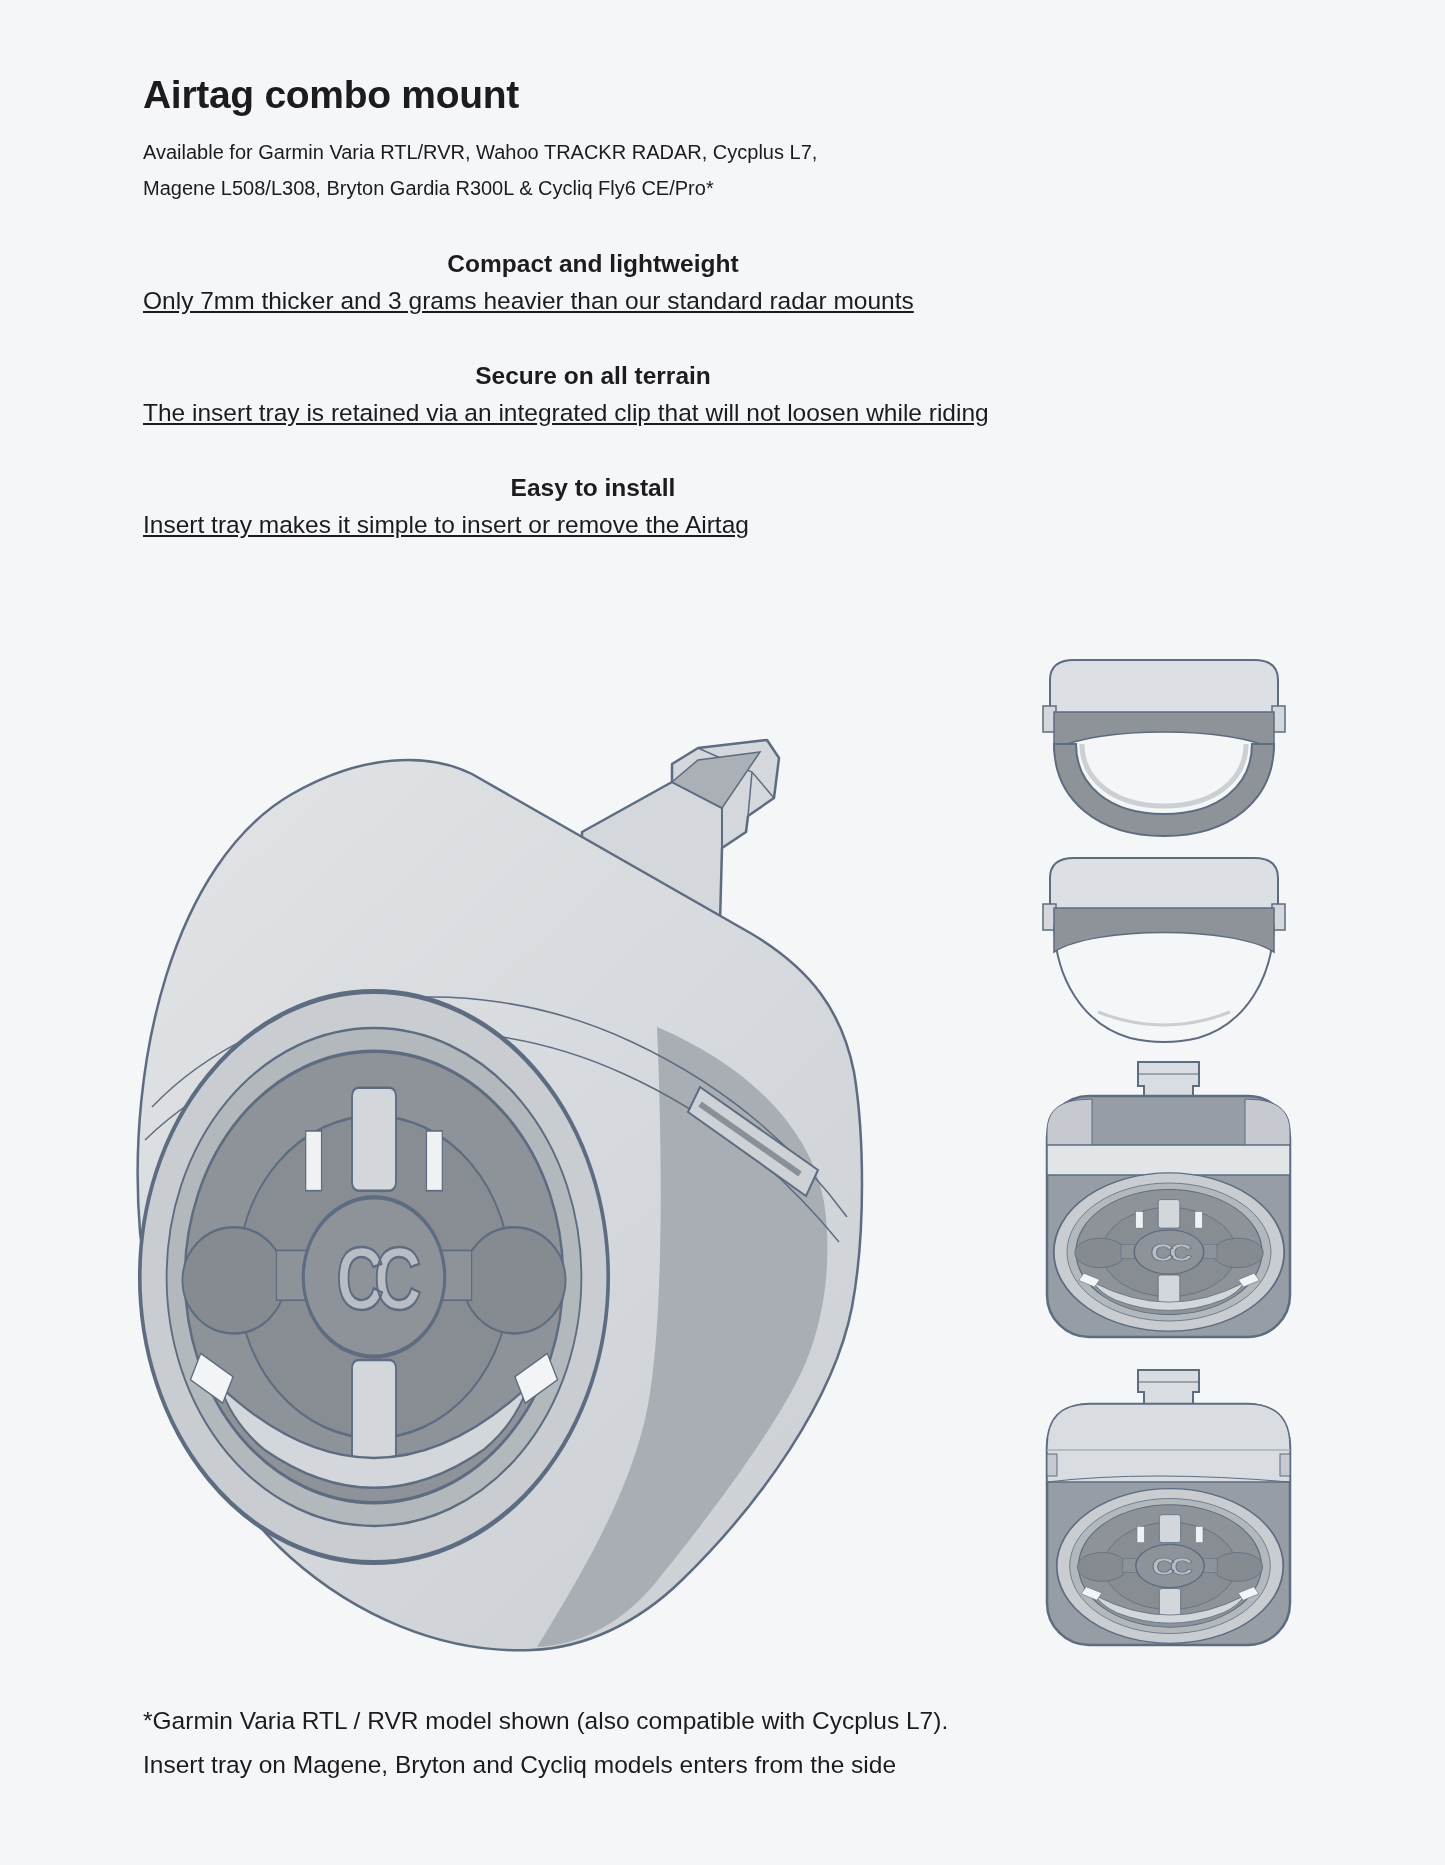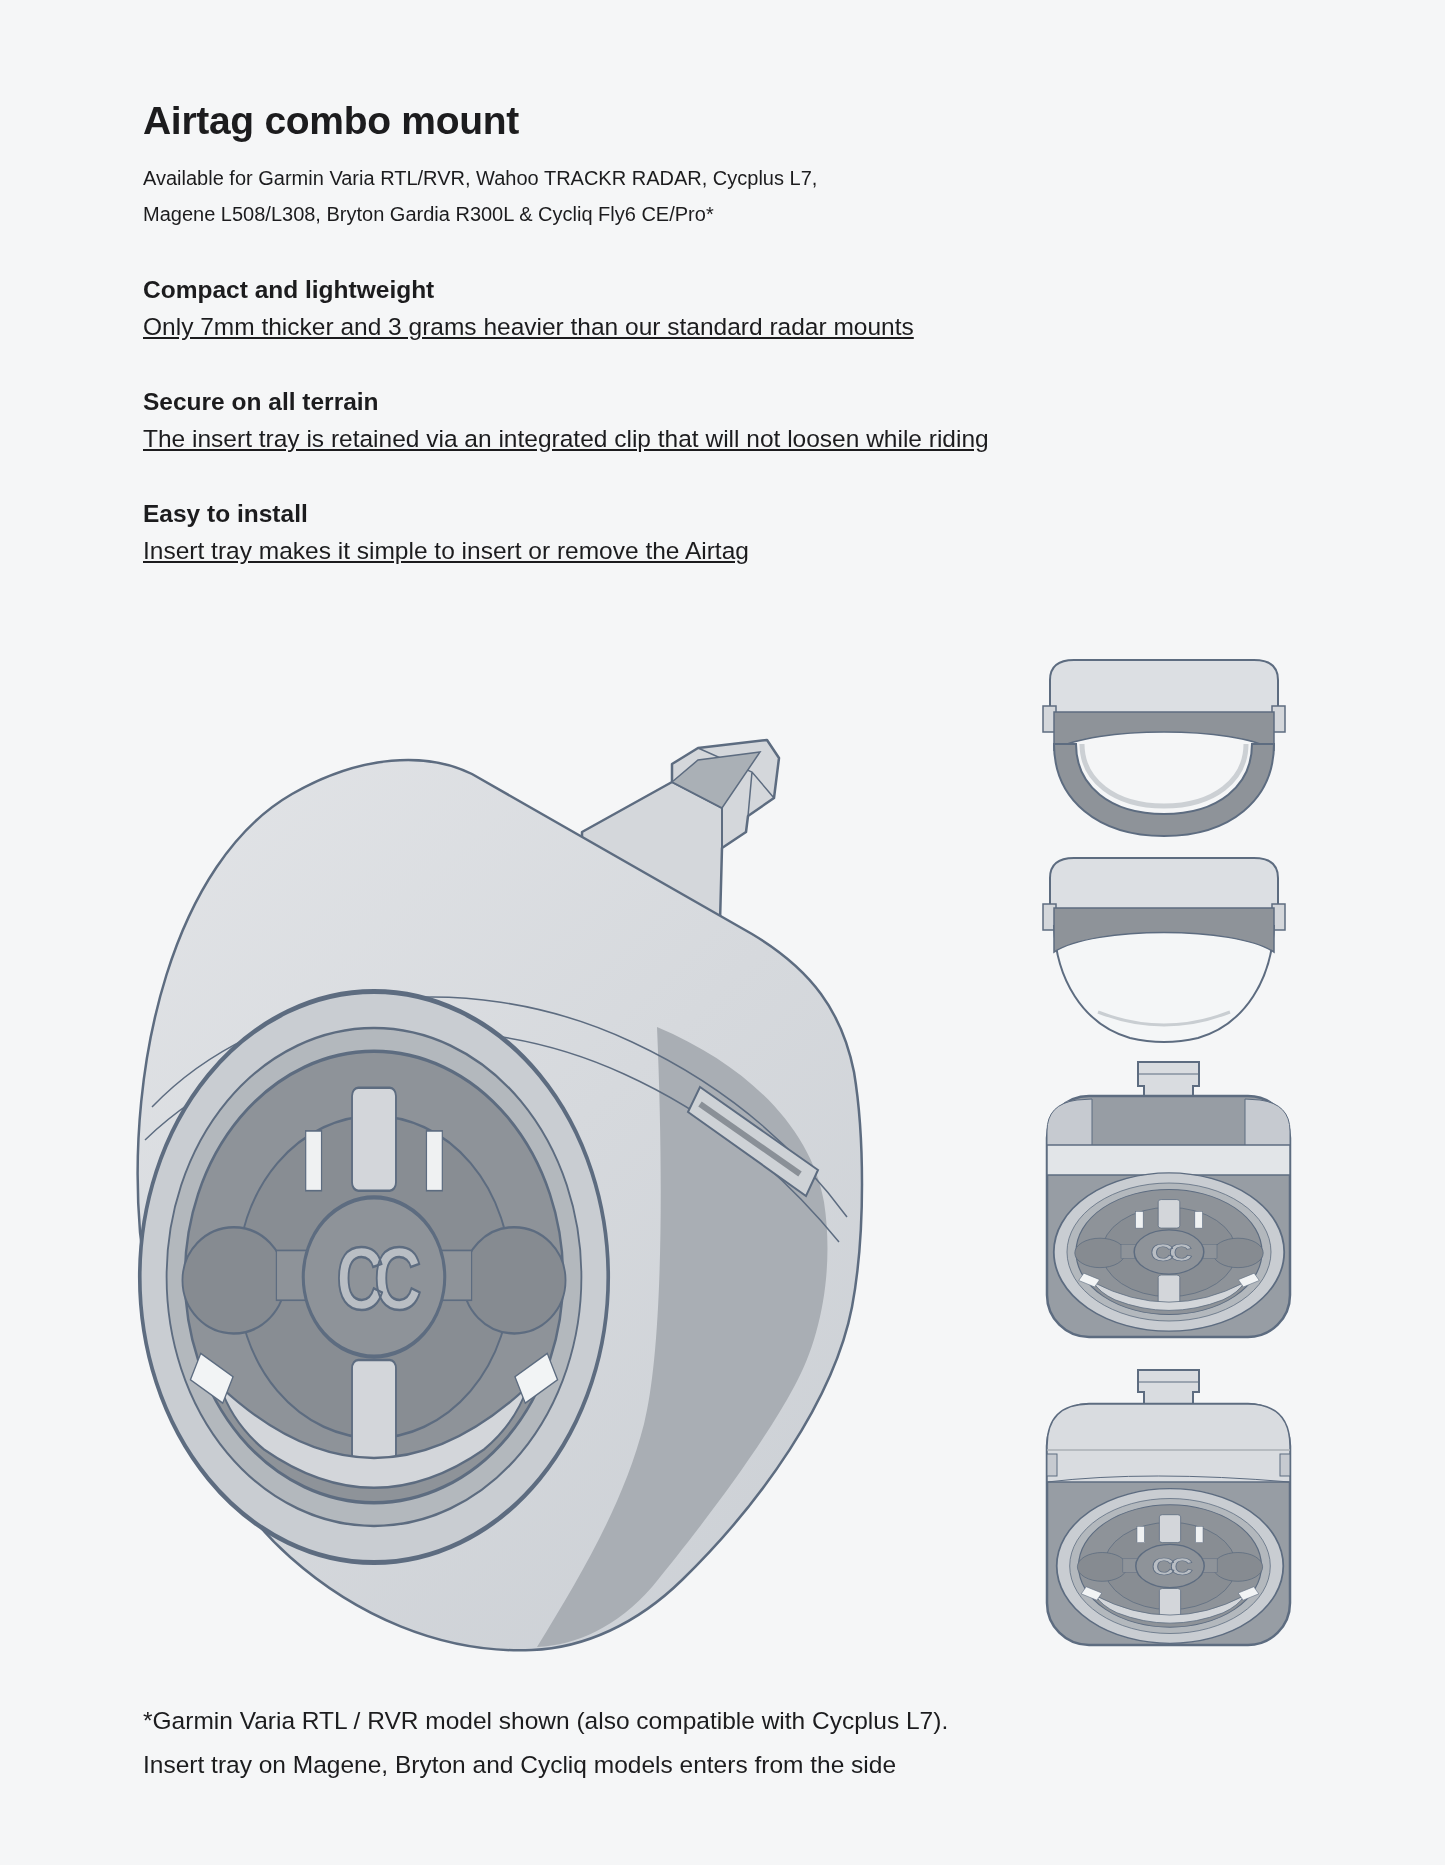--- a/index.html
+++ b/index.html
@@ -4,27 +4,27 @@
 <style>
   html,body { margin:0; padding:0; }
   .page {
     position:relative;
     width:1445px; height:1865px;
     background:#f5f6f7;
     font-family:"Liberation Sans", sans-serif;
     color:#1c1c1e;
     overflow:hidden;
   }
-  .content { position:absolute; left:143px; top:72px; width:900px;margin-top:26px; }
+  .content { position:absolute; left:143px; top:72px; width:900px; }
   .title { font-size:39px; line-height:46px; font-weight:700; margin:0 0 16px 0; letter-spacing:-0.3px; }
   .subtitle { font-size:20px; line-height:36px; margin:0; }
   .subtitle span { display:block; }
   .kf-heading { font-size:24.5px; line-height:32px; font-weight:700; margin:40px 0 0 0; }
   .feature { margin-top:42px; }
-  .feature h3 { font-size:24.5px; line-height:32px; font-weight:700; margin:0 0 4px 0; }
+  .feature h3 { font-size:24.5px; line-height:32px; font-weight:700; margin:0 0 4px 0;text-align:center; }
   .feature p { font-size:24.5px; line-height:34px; margin:0;text-decoration:underline; }
   figure { position:absolute; margin:0; }
   .fig-main { left:112px; top:712px; width:775px; height:950px; }
   .fig-r1 { left:1038px; top:650px; width:252px; height:192px; }
   .fig-r2 { left:1038px; top:848px; width:252px; height:200px; }
   .fig-r3 { left:1022px; top:1056px; width:280px; height:300px; }
   .fig-r4 { left:1022px; top:1362px; width:280px; height:300px; }
   figure svg { width:100%; height:100%; display:block; }
   .footnote { position:absolute; left:143px; top:1674px; font-size:24.5px; line-height:44px; }
   .footnote span { display:block; }

